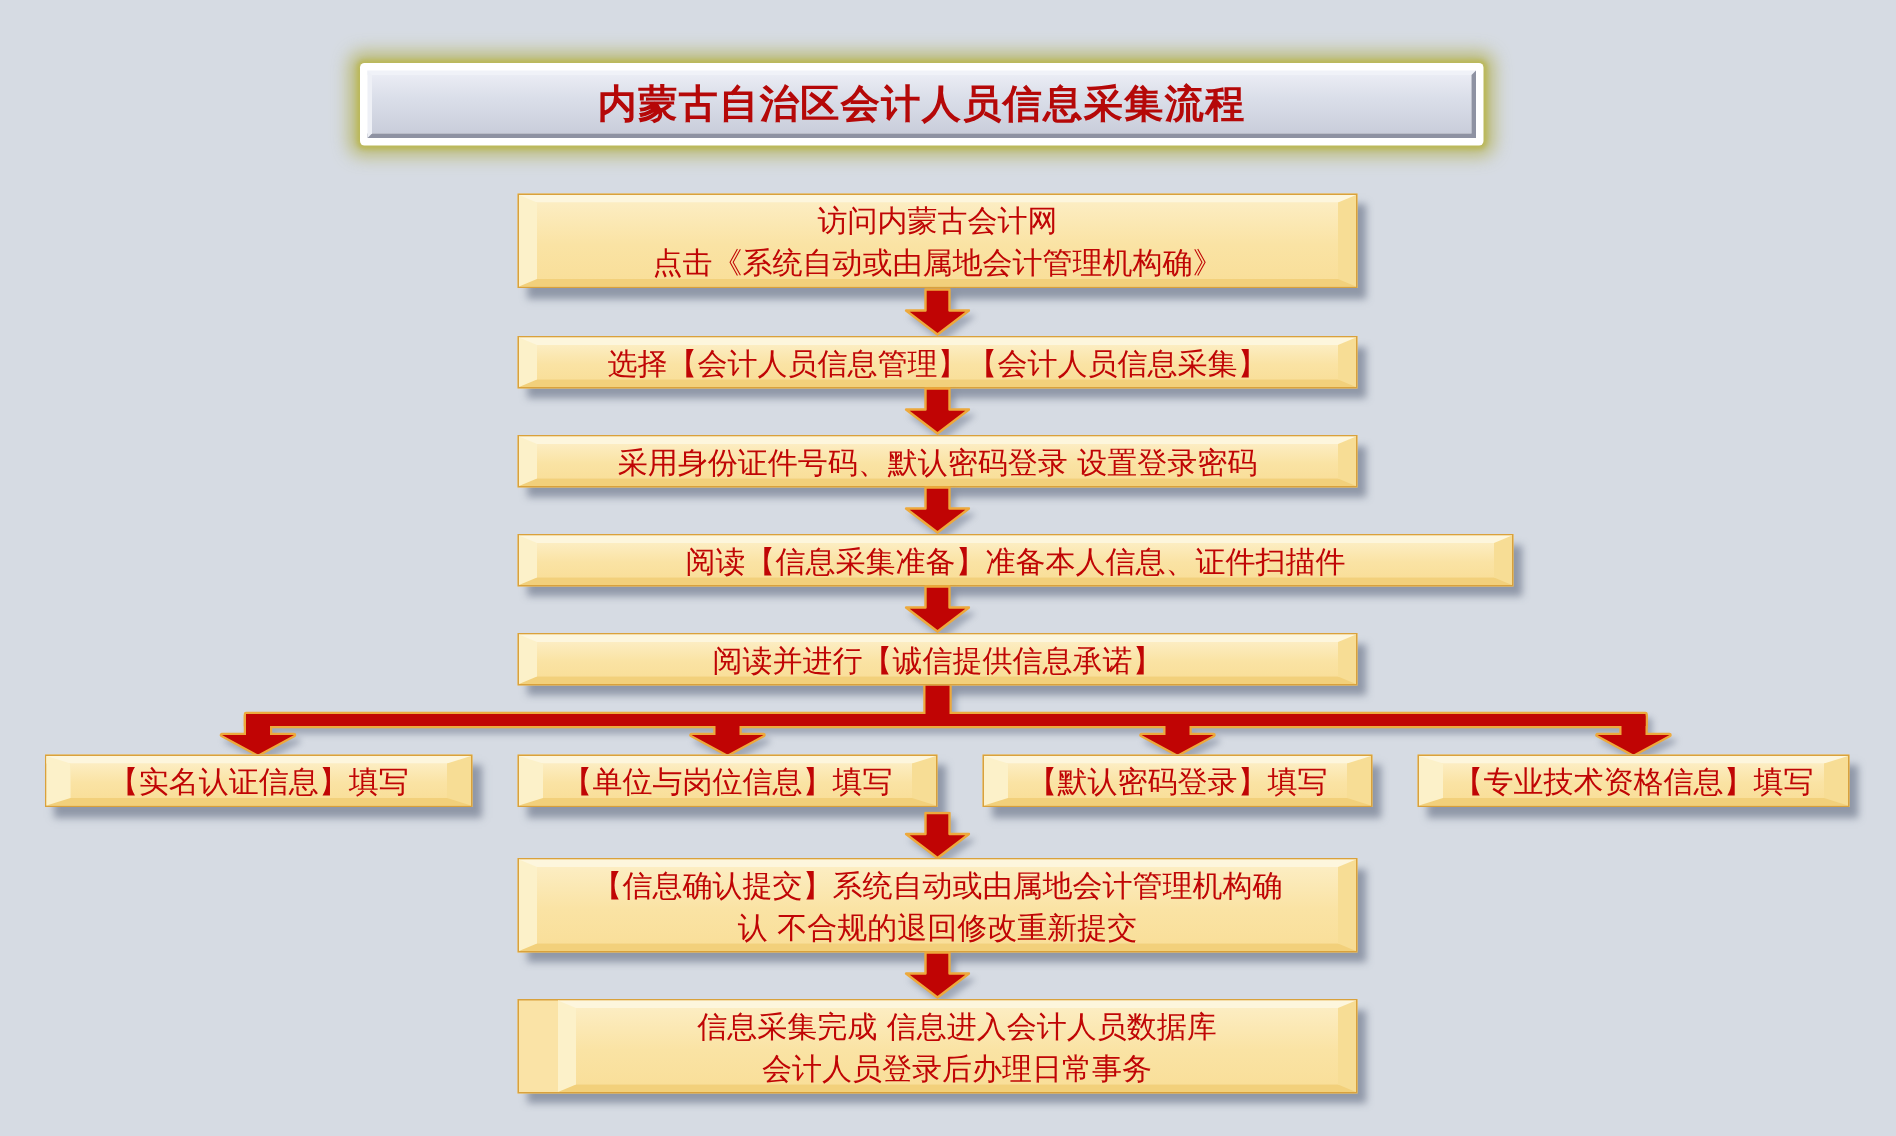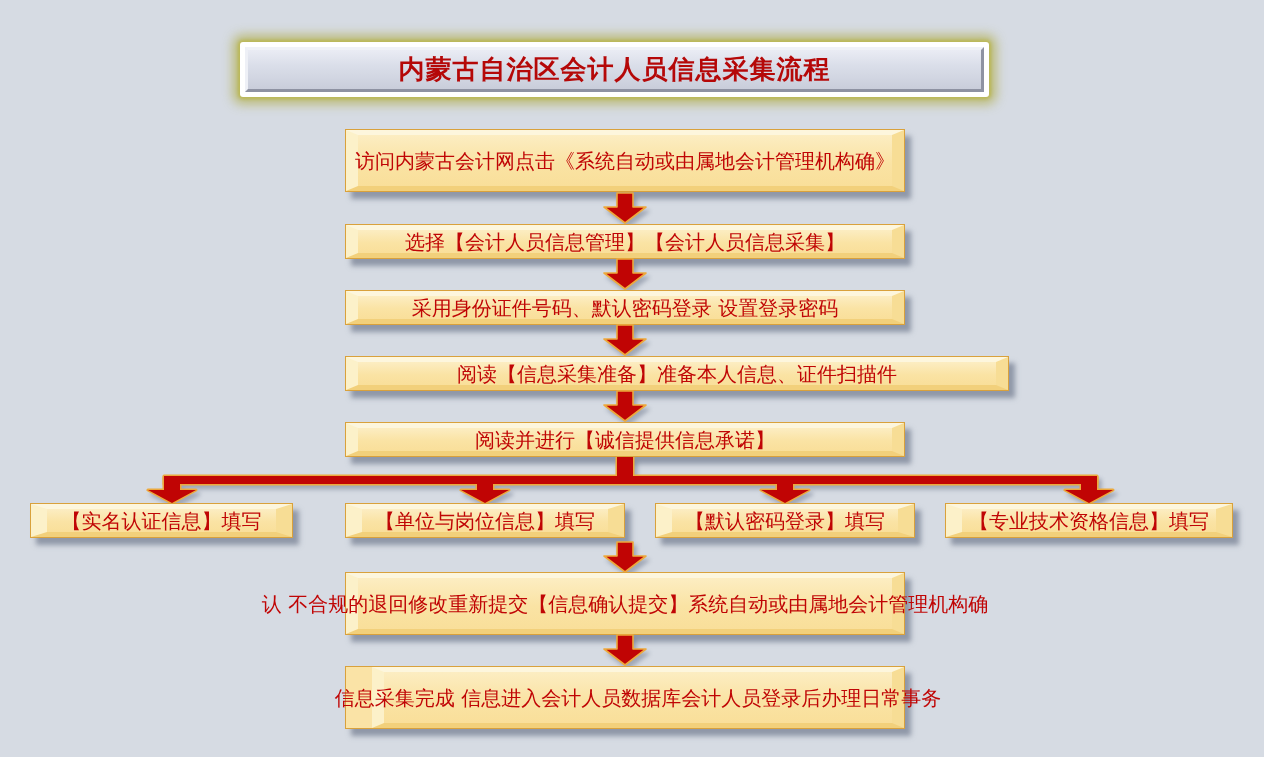--- a/index.html
+++ b/index.html
@@ -44,21 +44,21 @@
     border: 1px solid #d9a13c;
     background: #fae3a6;
     box-shadow: 6px 7px 5px rgba(96,106,128,0.6);
   }
   .fbox .bevel {
     width: 100%; height: 100%;
     border-style: solid;
     border-width: 5px 12px;
     border-color: #fdf6dd #f7dd95 #f2d07b #fcf1c9;
     background: linear-gradient(180deg, #fcedc2 0%, #fae3a4 55%, #f9df9a 100%);
-    display: flex; flex-direction: row;
+    display: flex; flex-direction: column;
     align-items: center; justify-content: center;
     text-align: center;
   }
   .fbox.branch .bevel { border-width: 5px 16px; }
   .fbox .line {
     color: #c00505;
     font-size: 20px;
     line-height: 28px;
     white-space: nowrap;
   }
@@ -139,21 +139,21 @@
     <g fill="#c00404" stroke="none">
       <rect x="587" y="0" width="16" height="21"></rect>
       <rect x="134" y="19" width="933" height="8"></rect>
       <polygon points="134,20 150,20 150,33 166,33 142,46 118,33 134,33"></polygon>
       <polygon points="447,20 463,20 463,33 479,33 455,46 431,33 447,33"></polygon>
       <polygon points="747,20 763,20 763,33 779,33 755,46 731,33 747,33"></polygon>
       <polygon points="1051,20 1067,20 1067,33 1083,33 1059,46 1035,33 1051,33"></polygon>
     </g>
   </svg>
 
-  <div class="fbox branch" style="left:30px; top:503px; width:263px; height:35px;">
+  <div class="fbox branch" style="left:30px; top:503px; width:285px; height:35px;">
     <div class="bevel">
       <div class="line">【实名认证信息】填写</div>
     </div>
   </div>
 
   <div class="fbox branch" style="left:345px; top:503px; width:280px; height:35px;">
     <div class="bevel">
       <div class="line">【单位与岗位信息】填写</div>
     </div>
   </div>
@@ -169,22 +169,22 @@
       <div class="line">【专业技术资格信息】填写</div>
     </div>
   </div>
 
   <svg class="arr" style="left:603px; top:541px;" width="44" height="32" viewBox="0 0 44 32">
     <polygon points="14,1 30,1 30,15 43,15 22,31 1,15 14,15" fill="#c00404" stroke="#eda93c" stroke-width="1.6" stroke-linejoin="round"></polygon>
   </svg>
 
   <div class="fbox" style="left:345px; top:572px; width:560px; height:63px;">
     <div class="bevel">
+      <div class="line">【信息确认提交】系统自动或由属地会计管理机构确</div>
       <div class="line">认 不合规的退回修改重新提交</div>
-      <div class="line">【信息确认提交】系统自动或由属地会计管理机构确</div>
     </div>
   </div>
 
   <svg class="arr" style="left:603px; top:634px;" width="44" height="32" viewBox="0 0 44 32">
     <polygon points="14,1 30,1 30,15 43,15 22,31 1,15 14,15" fill="#c00404" stroke="#eda93c" stroke-width="1.6" stroke-linejoin="round"></polygon>
   </svg>
 
   <div class="fbox" style="left:345px; top:666px; width:560px; height:63px;padding-left:26px;">
     <div class="bevel">
       <div class="line">信息采集完成 信息进入会计人员数据库</div>

